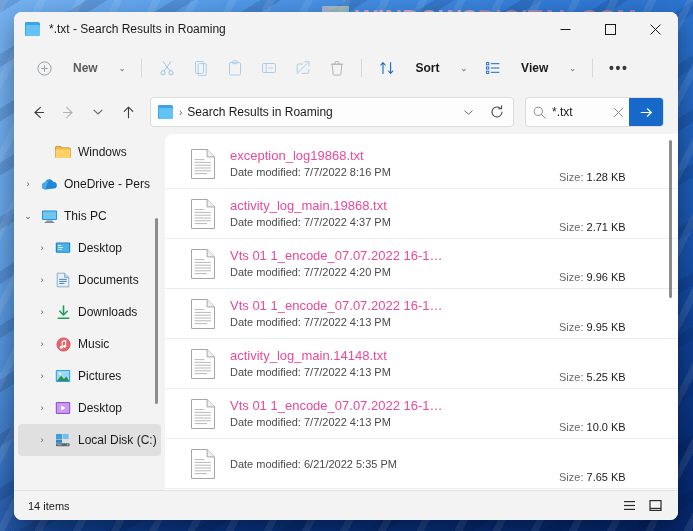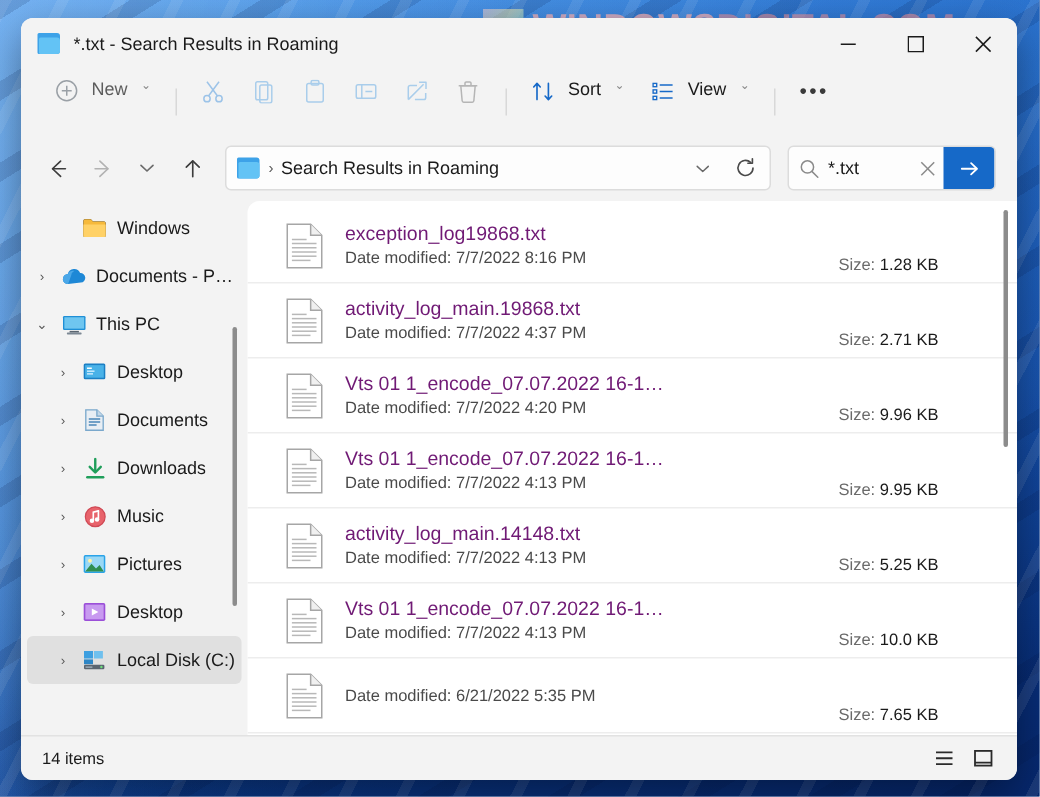--- a/index.html
+++ b/index.html
@@ -127,27 +127,28 @@
     height: 44px;
     background: #f3f3f3;
     display: flex;
     align-items: center;
     padding: 0 8px 0 14px;
     gap: 1px;
     flex: none;
   }
   .tb-btn {
     height: 32px;
-    display: flex; gap: 8px;
+    display: flex; align-items: center; gap: 20px;
     padding: 0 8px;
     border-radius: 4px;
     cursor: default;
     color: #5d5d5d;
     font-size: 12px;
     white-space: nowrap;
+    font-weight: bold;
   }
   .tb-btn.enabled { color: #1a1a1a; }
   .tb-icon {
     width: 17px; height: 17px;
     display: flex; align-items: center; justify-content: center;
     flex: none;
   }
   .tb-sep {
     width: 1px; height: 18px;
     background: #d8d8d8;
@@ -315,21 +316,21 @@
     cursor: default;
   }
   .file-icon {
     width: 26px; height: 32px;
     flex: none;
     position: relative;
     margin-right: 14px;
   }
   .file-meta { flex: 1; min-width: 0; }
   .file-name {
-    font-size: 13px; color: #701a75;
+    font-size: 13px; color: #ec4899;
     white-space: nowrap; overflow: hidden; text-overflow: ellipsis;
     line-height: 17px;
   }
   .file-date {
     font-size: 11px; color: #4a4a4a;
     white-space: nowrap; overflow: hidden; text-overflow: ellipsis;
     line-height: 15px;
     margin-top: 1px;
   }
   .file-size {
@@ -612,21 +613,21 @@
           <div class="nav-item lvl1">
             <span class="nav-chev">›</span>
             <span class="nav-icon">
               <span style="display: inline-flex;">
                 <svg width="17" height="13" viewBox="0 0 17 13">
                   <path d="M4.4 11.4 a3.4 3.4 0 0 1 -0.2 -6.8 a4.3 4.3 0 0 1 8.2 -0.6 a3.2 3.2 0 0 1 0.5 6.4 Z" fill="#1e88d6"></path>
                   <path d="M4.4 11.4 a3.4 3.4 0 0 1 -0.2 -6.8 a4.3 4.3 0 0 1 4.4 -2.1 a4.2 4.2 0 0 0 -2.2 3.3 Z" fill="#4aa7e8"></path>
                 </svg>
               </span>
             </span>
-            <span class="nav-label">Documents - Pers</span>
+            <span class="nav-label">OneDrive - Pers</span>
           </div>
           <div class="nav-item lvl1">
             <span class="nav-chev">⌄</span>
             <span class="nav-icon">
               <span style="display: inline-flex;">
                 <svg width="17" height="15" viewBox="0 0 17 15">
                   <rect x="1" y="1.6" width="15" height="9.4" rx="0.9" fill="#1f8fd6"></rect>
                   <rect x="1.9" y="2.5" width="13.2" height="7.6" fill="#6fc6f0"></rect>
                   <rect x="5.4" y="11.6" width="6.2" height="1.1" fill="#5a6570"></rect>
                   <rect x="3.6" y="12.7" width="9.8" height="1.3" rx="0.5" fill="#7c8894"></rect>

